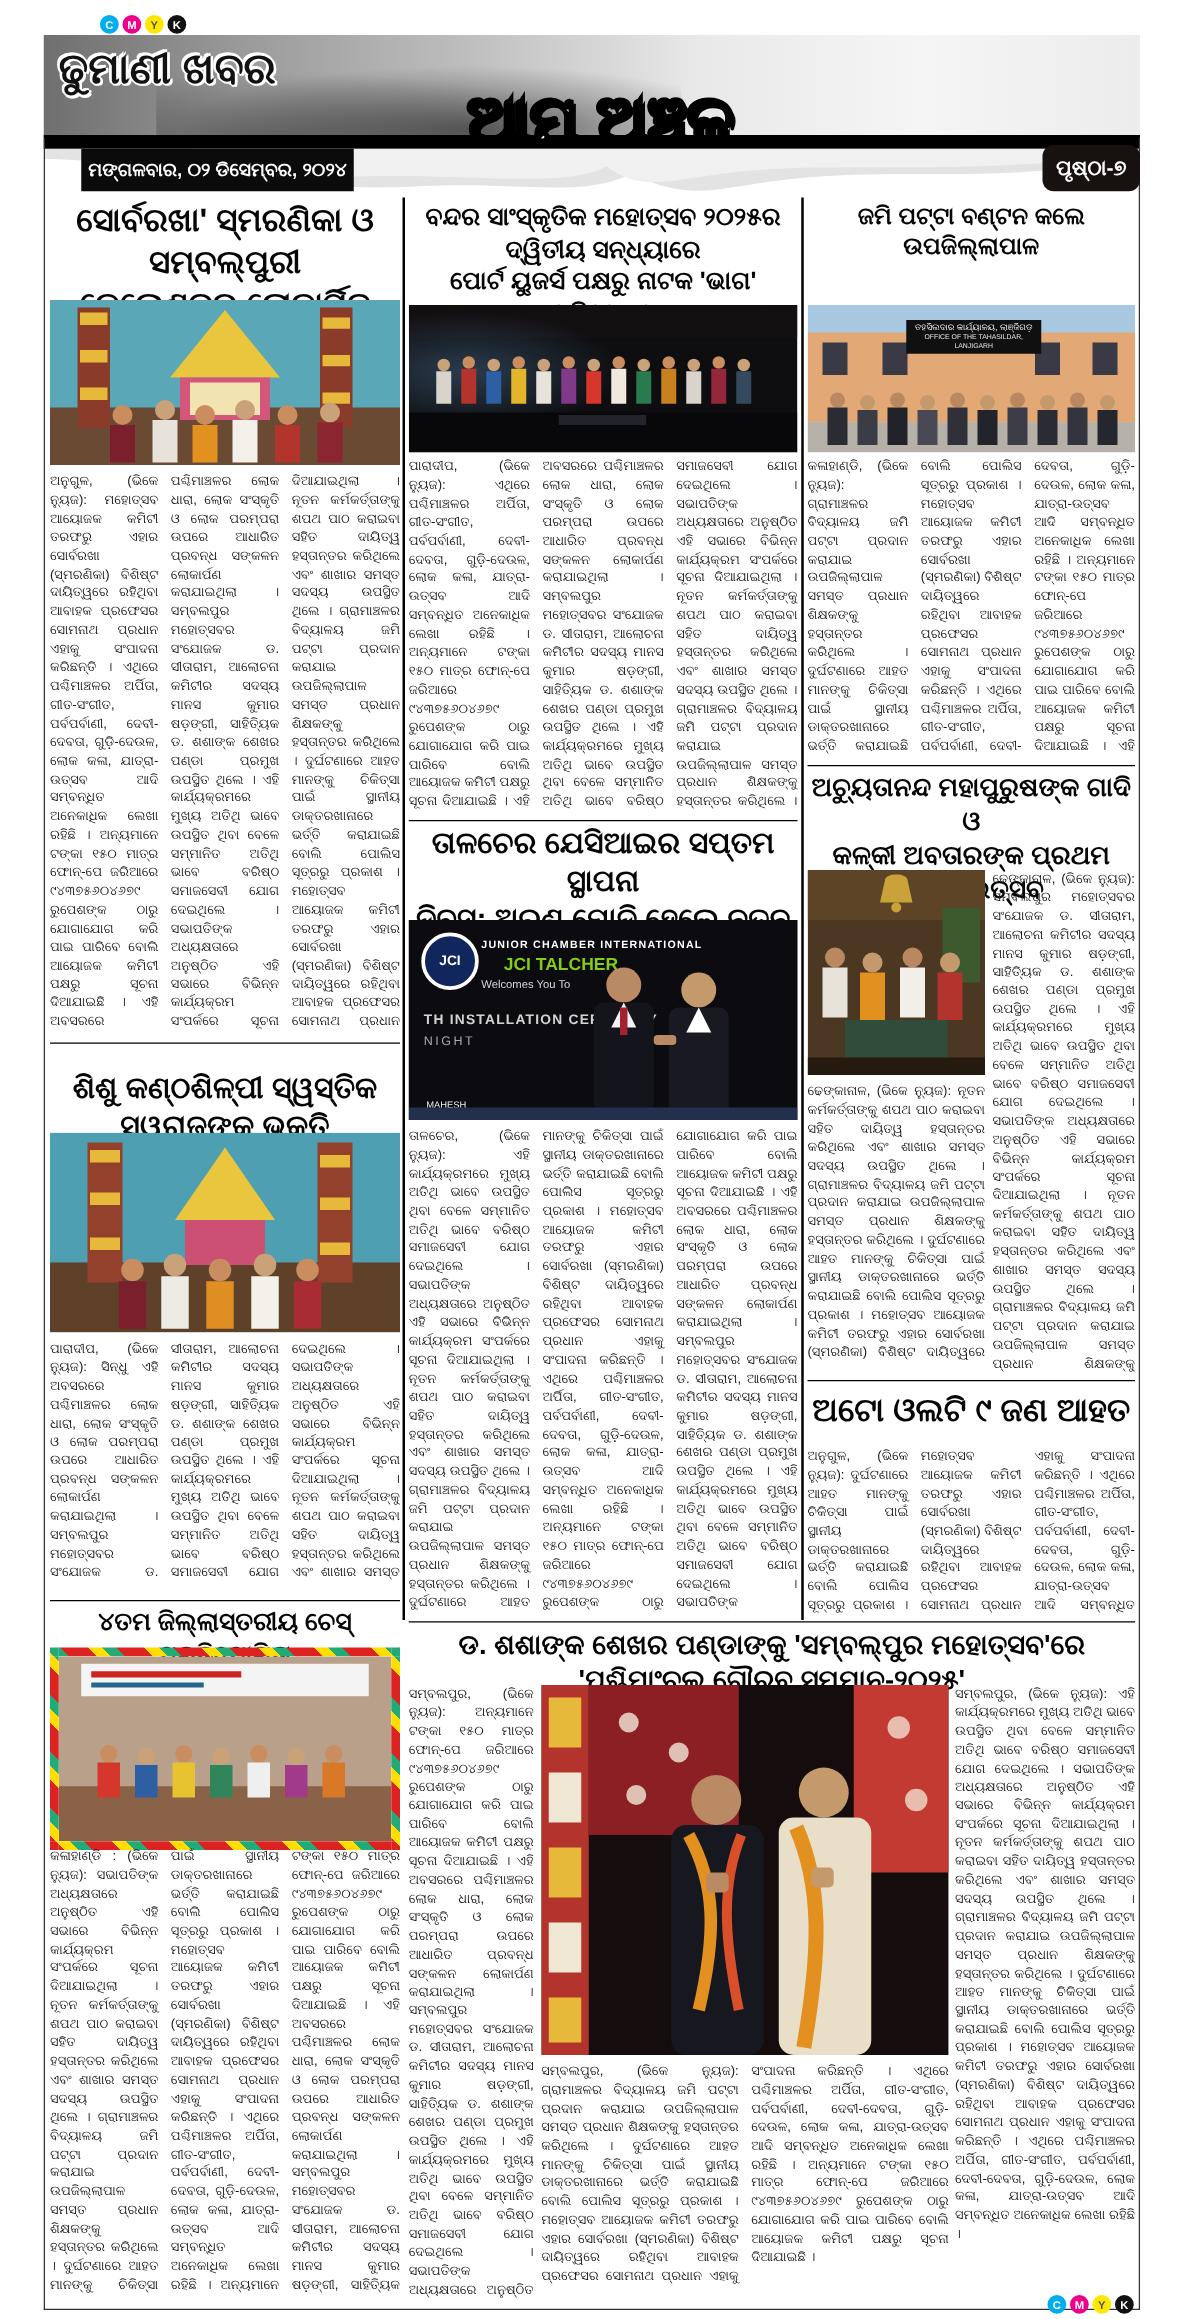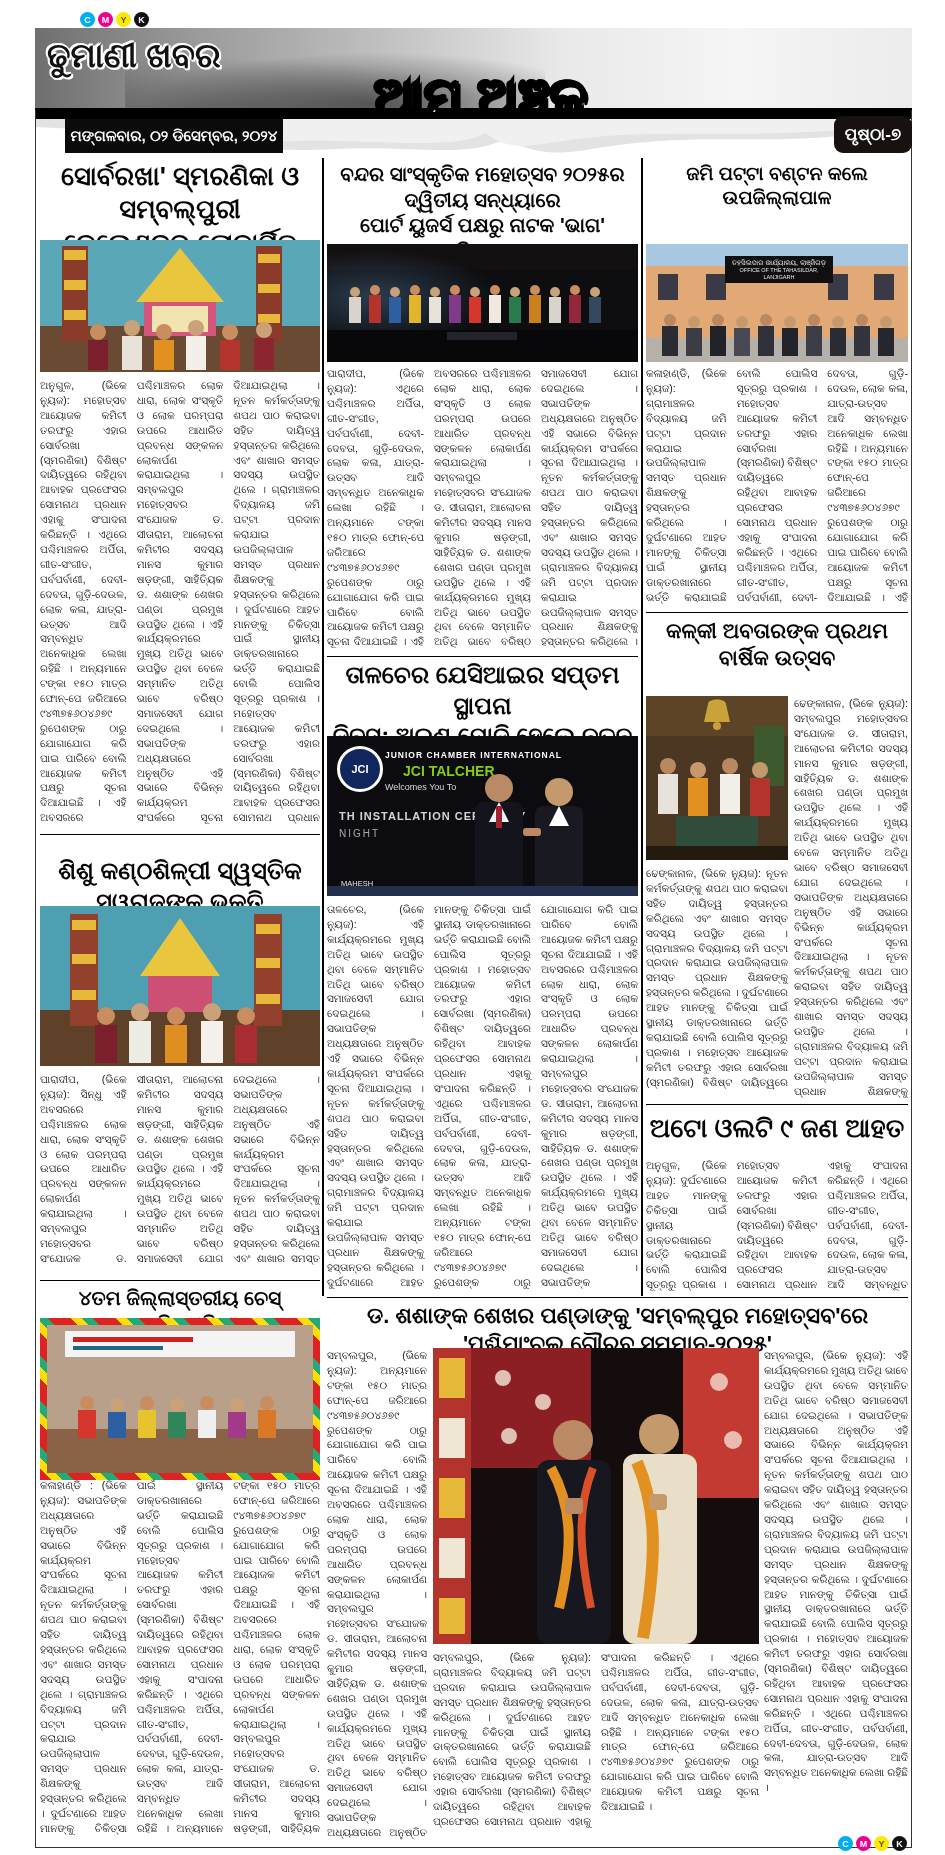--- a/index.html
+++ b/index.html
@@ -312,20 +312,21 @@
     <div class="sign">
       <div class="s1">ତହସିଲଦାର କାର୍ଯ୍ୟାଳୟ, ଲାଞ୍ଜିଗଡ଼</div>
       <div class="s2">OFFICE OF THE TAHASILDAR, LANJIGARH</div>
     </div>
   </div>
   <div class="abs body-txt c3" style="left:646px;top:366px;width:262px;height:244px;">କଳାହାଣ୍ଡି, (ଭିକେ ନ୍ୟୁଜ): ଗ୍ରାମାଞ୍ଚଳର ବିଦ୍ୟାଳୟ ଜମି ପଟ୍ଟା ପ୍ରଦାନ କରାଯାଇ ଉପଜିଲ୍ଲାପାଳ ସମସ୍ତ ପ୍ରଧାନ ଶିକ୍ଷକଙ୍କୁ ହସ୍ତାନ୍ତର କରିଥିଲେ । ଦୁର୍ଘଟଣାରେ ଆହତ ମାନଙ୍କୁ ଚିକିତ୍ସା ପାଇଁ ସ୍ଥାନୀୟ ଡାକ୍ତରଖାନାରେ ଭର୍ତ୍ତି କରାଯାଇଛି ବୋଲି ପୋଲିସ ସୂତ୍ରରୁ ପ୍ରକାଶ । ମହୋତ୍ସବ ଆୟୋଜକ କମିଟୀ ତରଫରୁ ଏହାର ସୋର୍ବରଖା (ସ୍ମରଣିକା) ବିଶିଷ୍ଟ ଦାୟିତ୍ୱରେ ରହିଥିବା ଆବାହକ ପ୍ରଫେସର ସୋମନାଥ ପ୍ରଧାନ ଏହାକୁ ସଂପାଦନା କରିଛନ୍ତି । ଏଥିରେ ପଶ୍ଚିମାଞ୍ଚଳର ଅର୍ପିତା, ଗୀତ-ସଂଗୀତ, ପର୍ବପର୍ବାଣୀ, ଦେବୀ-ଦେବତା, ଗୁଡ଼ି-ଦେଉଳ, ଲୋକ କଳା, ଯାତ୍ରା-ଉତ୍ସବ ଆଦି ସମ୍ବନ୍ଧିତ ଅନେକାଧିକ ଲେଖା ରହିଛି । ଅନ୍ୟମାନେ ଟଙ୍କା ୧୫୦ ମାତ୍ର ଫୋନ୍-ପେ ଜରିଆରେ ୯୪୩୭୫୬୦୪୬୭୯ ରୁପେଶଙ୍କ ଠାରୁ ଯୋଗାଯୋଗ କରି ପାଇ ପାରିବେ ବୋଲି ଆୟୋଜକ କମିଟୀ ପକ୍ଷରୁ ସୂଚନା ଦିଆଯାଇଛି । ଏହି ଅବସରରେ ପଶ୍ଚିମାଞ୍ଚଳର ଲୋକ ଧାରା, ଲୋକ ସଂସ୍କୃତି ଓ ଲୋକ ପରମ୍ପରା ଉପରେ ଆଧାରିତ ପ୍ରବନ୍ଧ ସଙ୍କଳନ ଲୋକାର୍ପଣ କରାଯାଇଥିଲା । ସମ୍ବଲପୁର ମହୋତ୍ସବର ସଂଯୋଜକ ଡ. ସୀତାରାମ, ଆଲୋଚନା କମିଟୀର ସଦସ୍ୟ ମାନସ କୁମାର ଷଡ଼ଙ୍ଗୀ, ସାହିତ୍ୟିକ ଡ. ଶଶାଙ୍କ ଶେଖର ପଣ୍ଡା ପ୍ରମୁଖ ଉପସ୍ଥିତ ଥିଲେ । ଏହି କାର୍ଯ୍ୟକ୍ରମରେ ମୁଖ୍ୟ ଅତିଥି ଭାବେ ଉପସ୍ଥିତ ଥିବା ବେଳେ ସମ୍ମାନିତ ଅତିଥି ଭାବେ ବରିଷ୍ଠ ସମାଜସେବୀ ଯୋଗ ଦେଇଥିଲେ । </div>
 
   <div class="abs hrule" style="left:646px;top:612px;width:262px;"></div>
 
   <div class="abs hl" style="left:646px;top:618px;width:262px;font-size:21px;">
+    <div>ଅଚ୍ୟୁତାନନ୍ଦ ମହାପୁରୁଷଙ୍କ ଗାଦି ଓ</div>
     <div>କଳ୍କୀ ଅବତାରଙ୍କ ପ୍ରଥମ ବାର୍ଷିକ ଉତ୍ସବ</div>
   </div>
   <div class="abs photo" style="left:646px;top:696px;width:142px;height:164px;">
     <svg viewBox="0 0 142 164" preserveAspectRatio="none">
       <rect width="142" height="164" fill="#4b3722"></rect>
       <rect x="0" y="0" width="142" height="40" fill="#5d4427"></rect>
       <path d="M62,8 C62,2 80,2 80,8 L84,26 L58,26 Z" fill="#c9a23a"></path>
       <circle cx="71" cy="30" r="4" fill="#c9a23a"></circle>
       <rect x="108" y="30" width="30" height="60" fill="#3d5a2e"></rect>
       <g>

